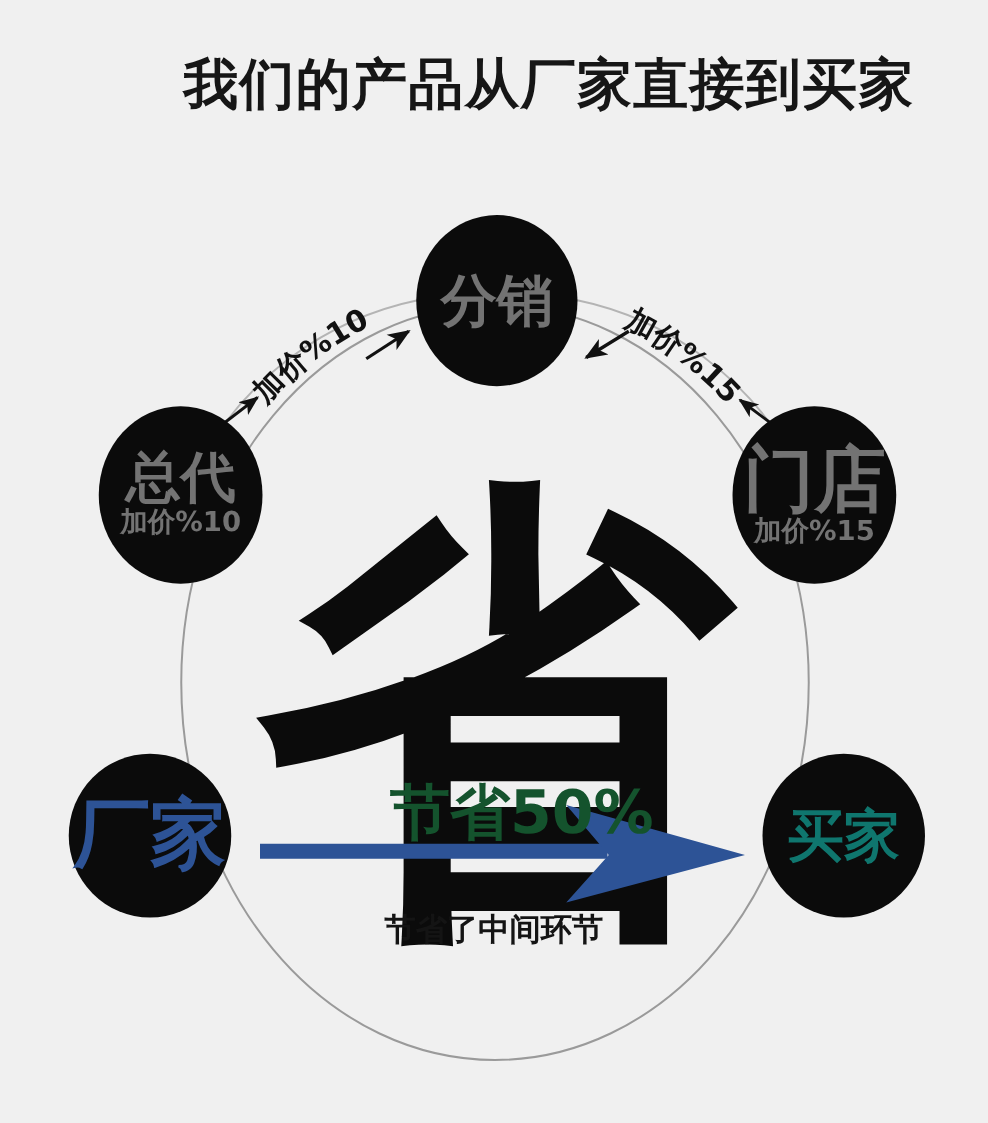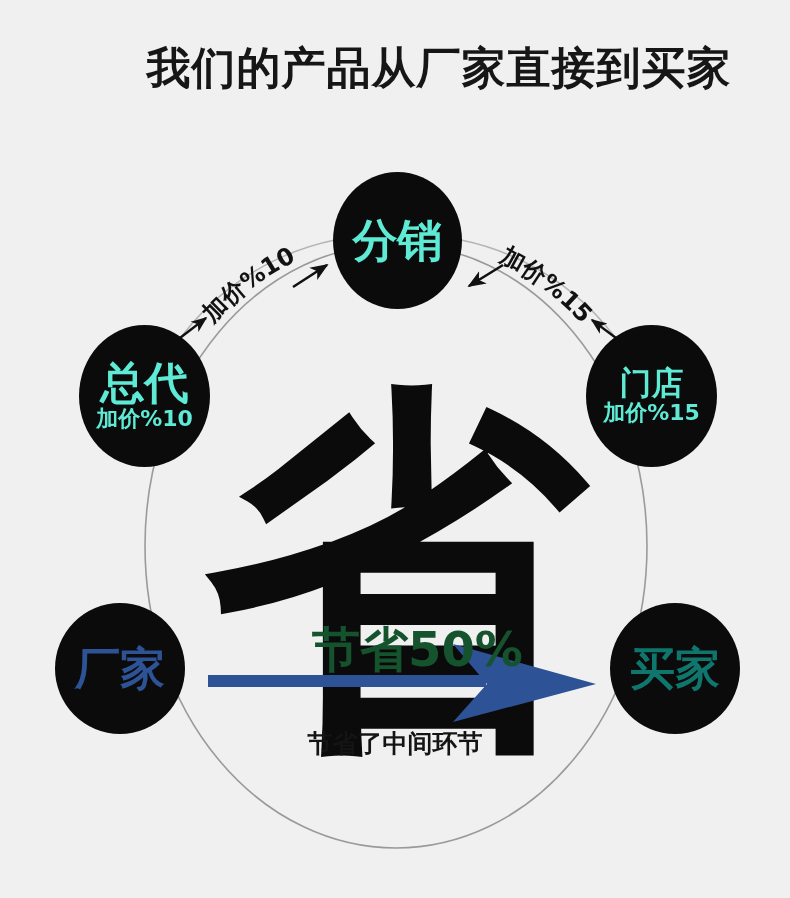--- a/index.html
+++ b/index.html
@@ -49,21 +49,21 @@
 
   
   .node {
     position: absolute;
     border-radius: 50%;
     background: #0b0b0b;
     display: flex;
     flex-direction: column;
     align-items: center;
     justify-content: center;
-    color: #5eead4;
+    color: #737373;
     text-align: center;
     line-height: 1.02;
   }
   .node-label {
     font-weight: bold;
     white-space: nowrap;
   }
   .node-sub {
     font-weight: bold;
     white-space: nowrap;
@@ -79,29 +79,29 @@
     left: 79px; top: 325px;
     width: 131px; height: 142px;
   }
   #node-general-agent .node-label { font-size: 44px; margin-bottom: 2px; text-align: right; }
   #node-general-agent .node-sub   { font-size: 22px; }
 
   #node-store {
     left: 586px; top: 325px;
     width: 131px; height: 142px;
   }
-  #node-store .node-label { font-size: 32px; margin-bottom: 2px; }
+  #node-store .node-label { font-size: 57px; margin-bottom: 2px; }
   #node-store .node-sub   { font-size: 22px; }
 
   #node-manufacturer {
     left: 55px; top: 603px;
     width: 130px; height: 131px;
     color: #2d5396;
   }
-  #node-manufacturer .node-label { font-size: 45px; }
+  #node-manufacturer .node-label { font-size: 61px; }
 
   #node-buyer {
     left: 610px; top: 603px;
     width: 130px; height: 131px;
     color: #0f766e;
   }
   #node-buyer .node-label { font-size: 45px; }
 
   
   #savings-label {

